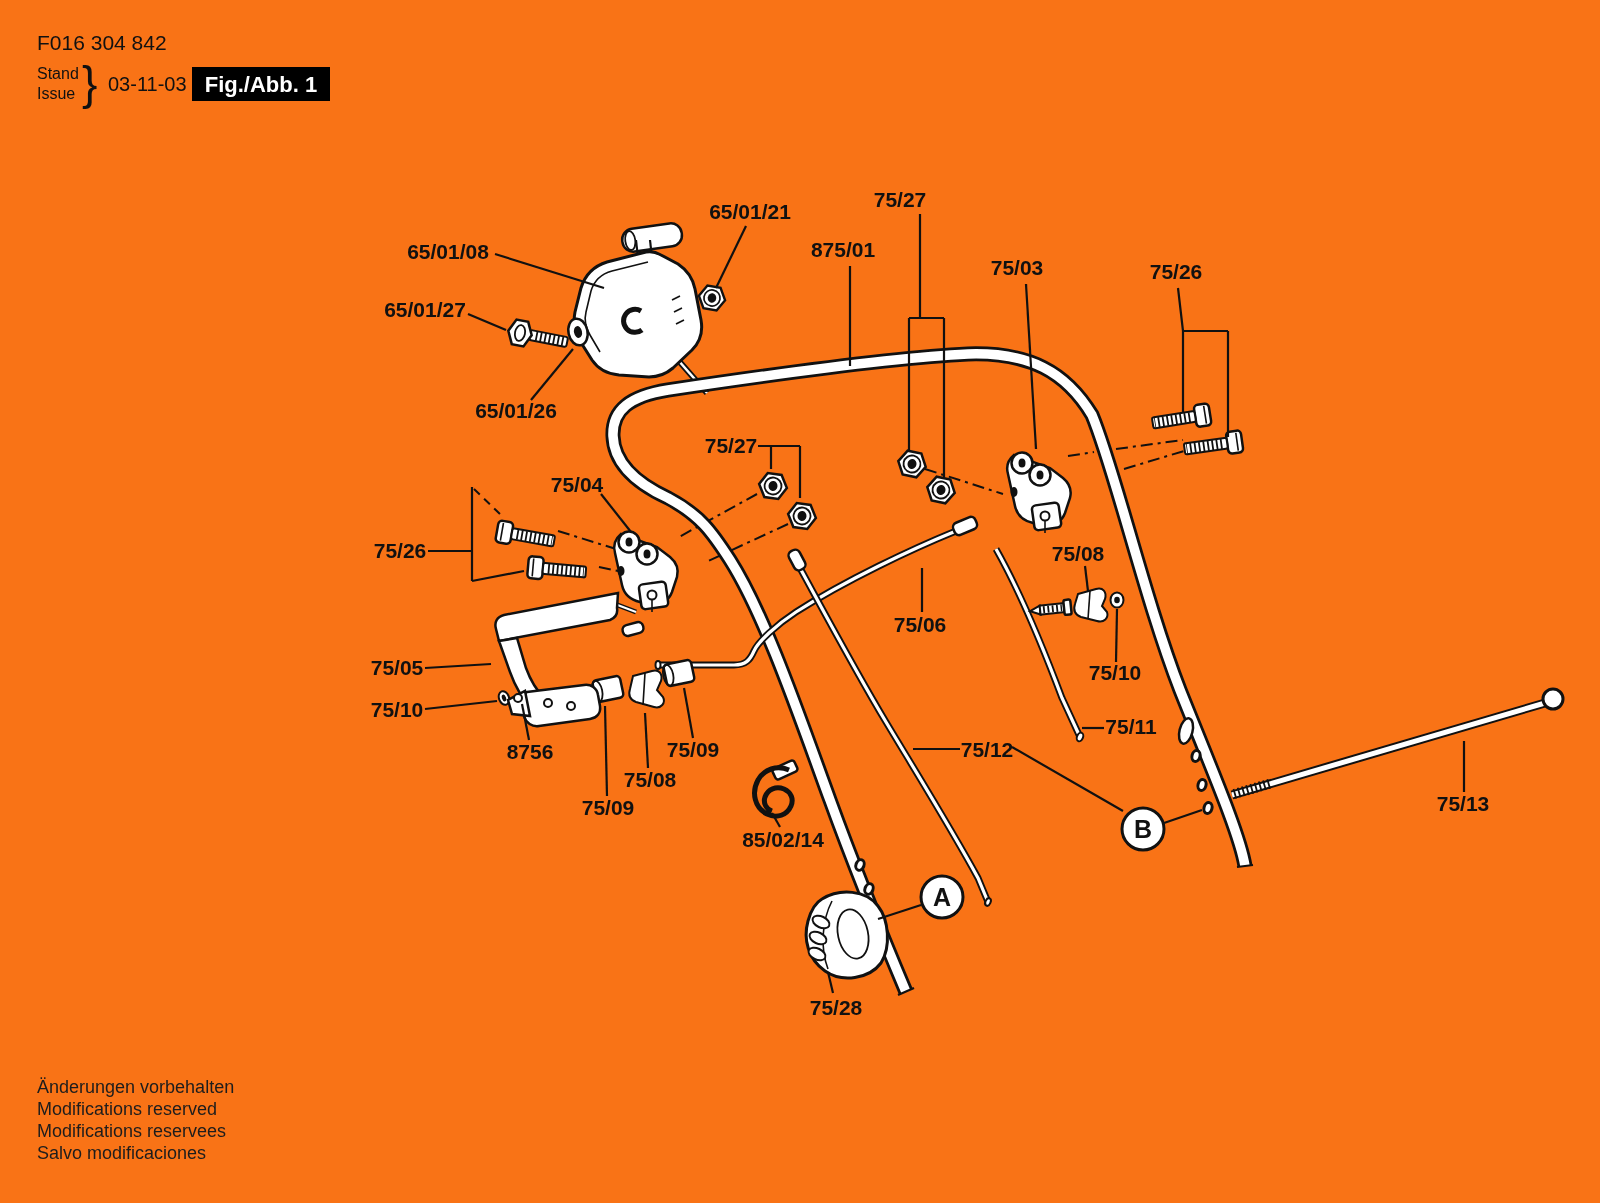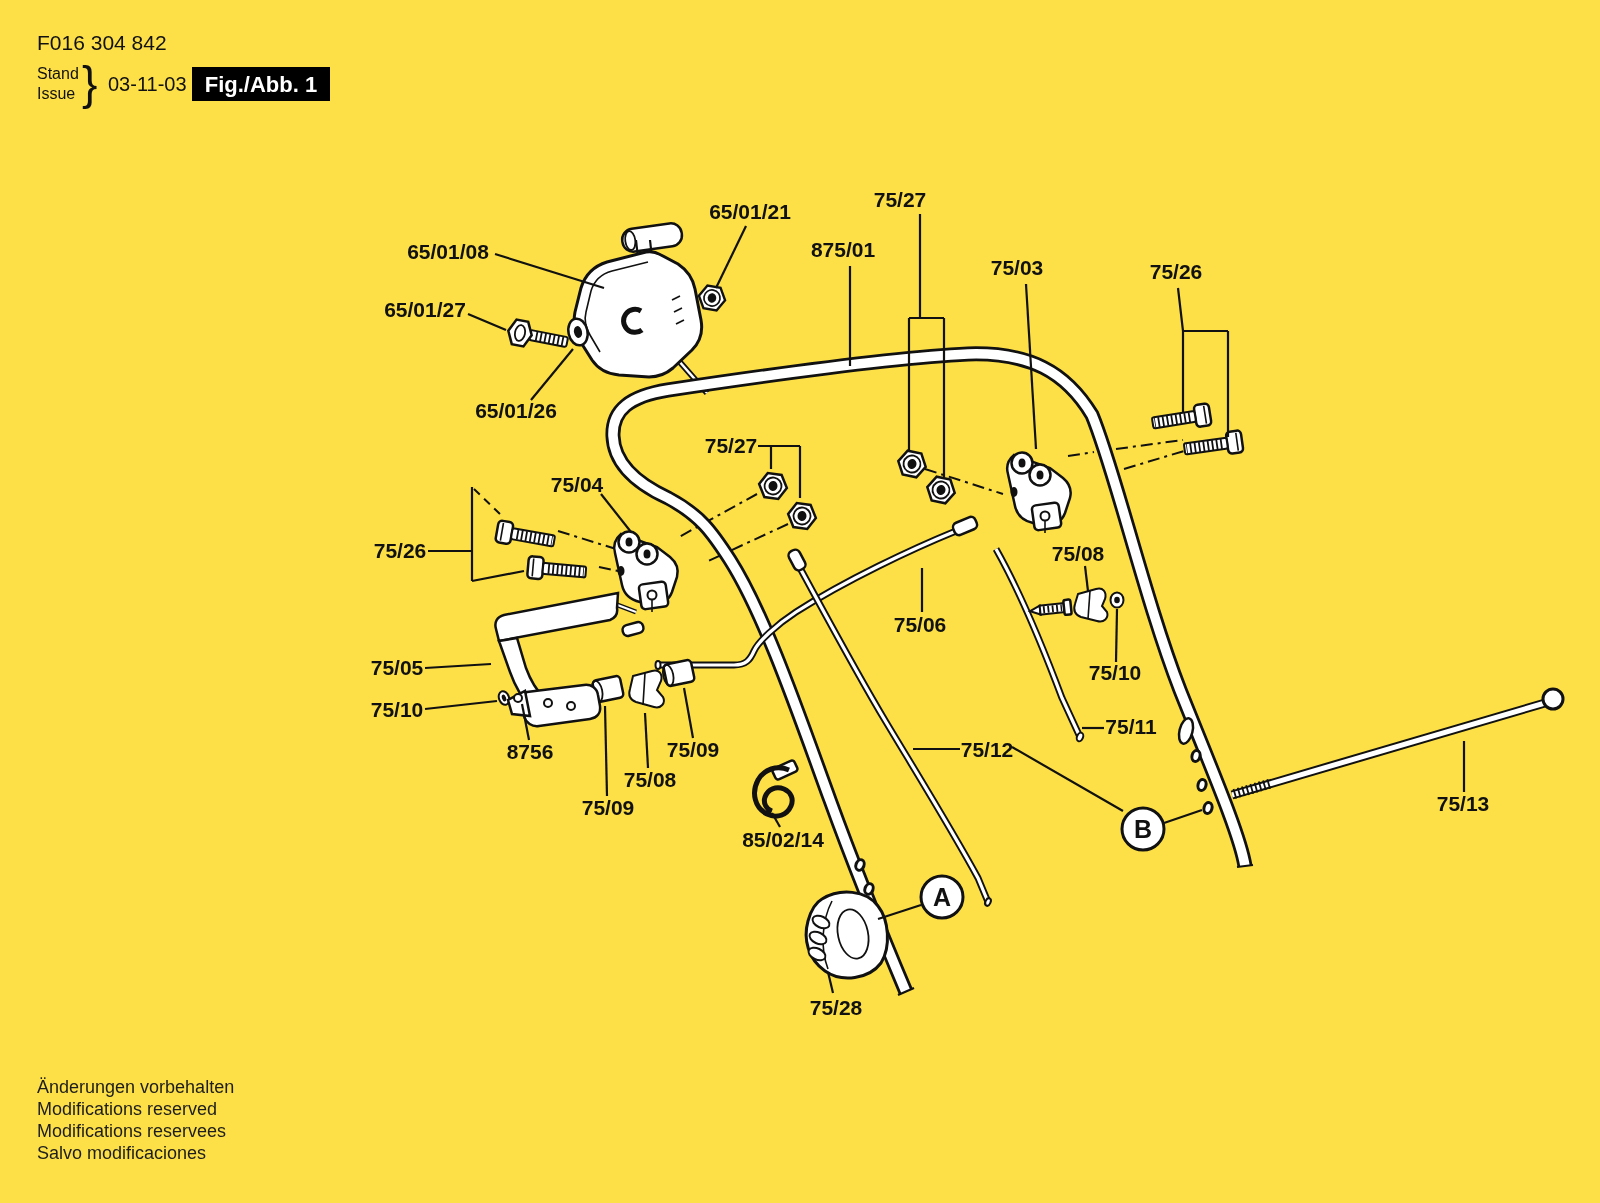--- a/index.html
+++ b/index.html
@@ -1,16 +1,16 @@
 <!DOCTYPE html>
 <html><head>
 <meta charset="utf-8">
 <style>
   html,body{margin:0;padding:0;background:#fff;}
-  .stage{width:1600px;height:1203px;position:relative;background:#fde047;}
+  .stage{width:1600px;height:1203px;position:relative;background:#f97316;}
   svg{display:block;}
   text{font-family:"Liberation Sans","DejaVu Sans",sans-serif;}
   .lbl{font-size:21px;font-weight:700;fill:#111;}
   .viewlbl{font-size:25px;font-weight:700;fill:#111;}
   .hdr{font-size:21px;font-weight:400;fill:#111;}
   .hdr-sm{font-size:16px;font-weight:400;fill:#111;}
   .hdr-brace{font-size:46px;font-weight:400;fill:#111;}
   .hdr-date{font-size:20px;font-weight:400;fill:#111;}
   .figlbl{font-size:22px;font-weight:700;fill:#fff;}
   .ftr{font-size:18px;font-weight:400;fill:#1d1d1d;}

